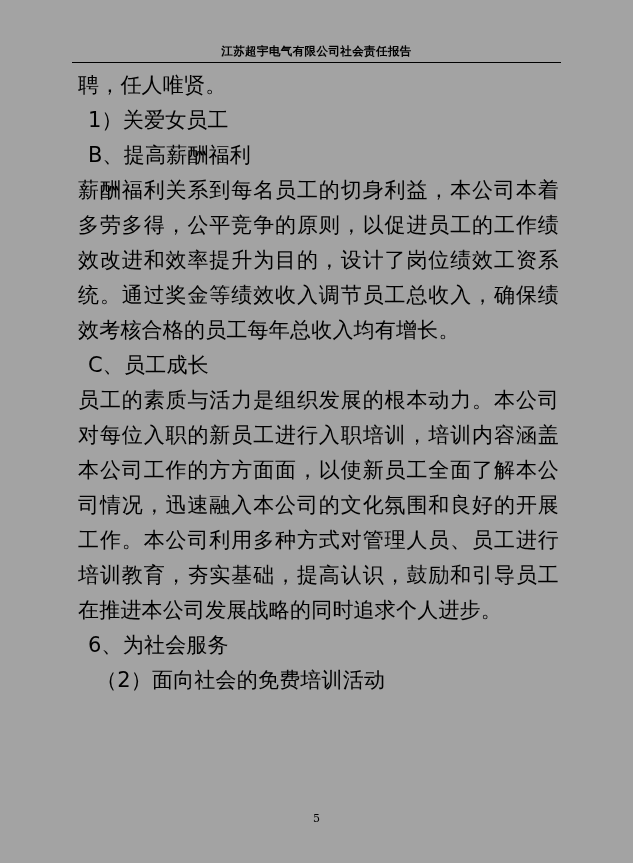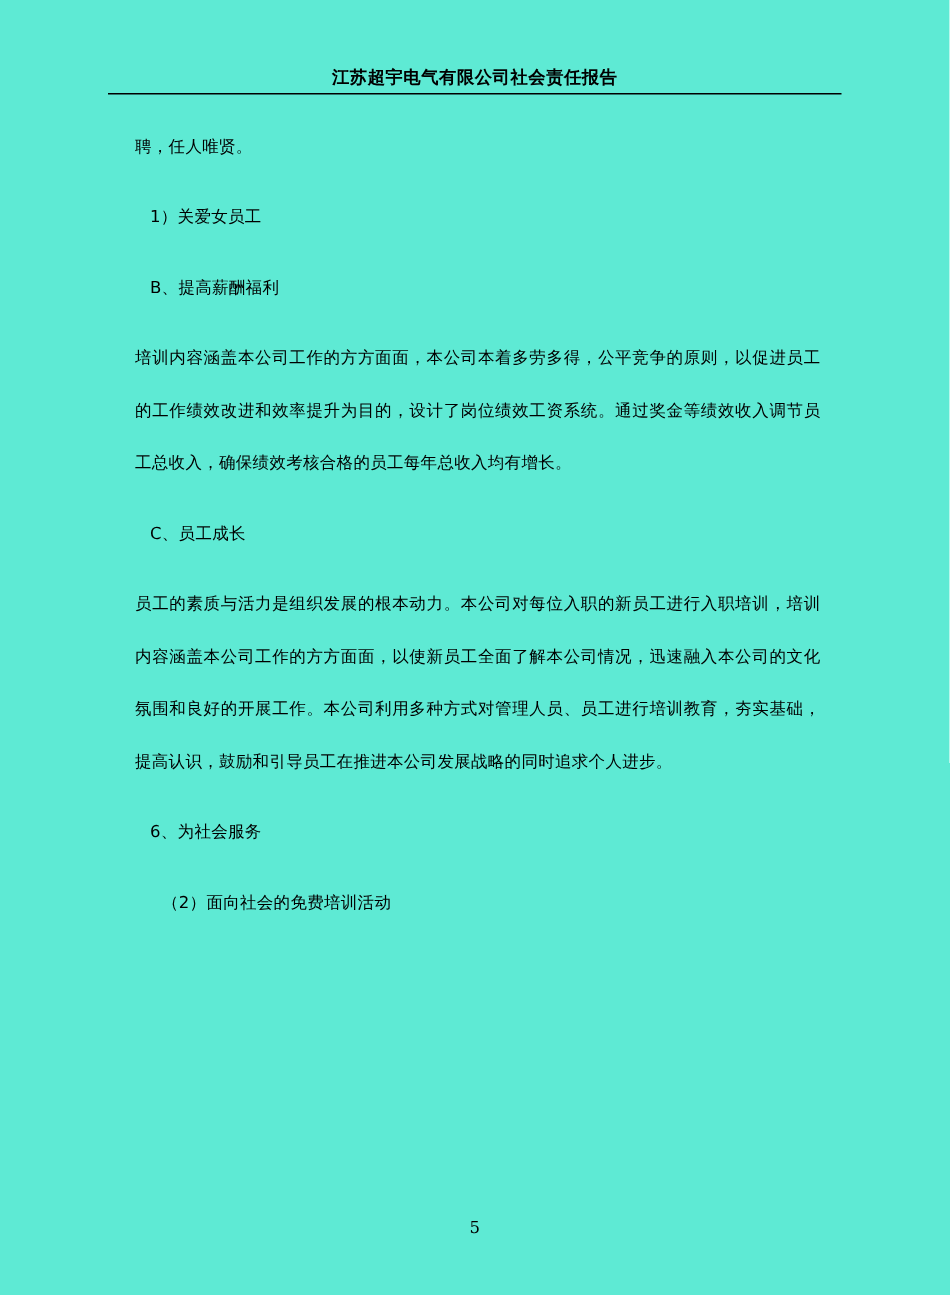--- a/index.html
+++ b/index.html
@@ -10,21 +10,21 @@
   body {
     width: 633px;
     height: 863px;
     font-family: "DejaVu Sans", "Liberation Sans", sans-serif;
     color: #000000;
   }
   .page {
     position: relative;
     width: 633px;
     height: 863px;
-    background: #5eead4;
+    background: #a3a3a3;
     box-sizing: border-box;
     padding: 0;
     overflow: hidden;
   }
   .header {
     position: absolute;
     left: 72px;
     right: 72px;
     top: 44px;
     text-align: center;
@@ -41,25 +41,25 @@
     top: 62px;
     border-bottom: 1px solid #000;
   }
   .content {
     position: absolute;
     left: 78px;
     right: 74px;
     top: 68px;
   }
   .para {
-    font-size: 11px;
+    font-size: 21px;
     line-height: 35px;
     text-align: justify;
     text-justify: inter-ideograph;
-    margin: 12px;
+    margin: 0;
     letter-spacing: 0.2px;
   }
   .indent-1 {
     text-indent: 0;
   }
   .indent-half {
     padding-left: 10px;
   }
   .indent-full {
     padding-left: 18px;
@@ -80,21 +80,21 @@
 
 <div class="page">
 
   <div class="header">江苏超宇电气有限公司社会责任报告</div>
   <div class="header-rule"></div>
 
   <div class="content">
     <p class="para indent-1">聘，任人唯贤。</p>
     <p class="para indent-half">1）关爱女员工</p>
     <p class="para indent-half">B、提高薪酬福利</p>
-    <p class="para indent-1">培训内容涵盖本公司工作的方方面面，本公司本着多劳多得，公平竞争的原则，以促进员工的工作绩效改进和效率提升为目的，设计了岗位绩效工资系统。通过奖金等绩效收入调节员工总收入，确保绩效考核合格的员工每年总收入均有增长。</p>
+    <p class="para indent-1">薪酬福利关系到每名员工的切身利益，本公司本着多劳多得，公平竞争的原则，以促进员工的工作绩效改进和效率提升为目的，设计了岗位绩效工资系统。通过奖金等绩效收入调节员工总收入，确保绩效考核合格的员工每年总收入均有增长。</p>
     <p class="para indent-half">C、员工成长</p>
     <p class="para indent-1">员工的素质与活力是组织发展的根本动力。本公司对每位入职的新员工进行入职培训，培训内容涵盖本公司工作的方方面面，以使新员工全面了解本公司情况，迅速融入本公司的文化氛围和良好的开展工作。本公司利用多种方式对管理人员、员工进行培训教育，夯实基础，提高认识，鼓励和引导员工在推进本公司发展战略的同时追求个人进步。</p>
     <p class="para indent-half">6、为社会服务</p>
     <p class="para indent-full">（2）面向社会的免费培训活动</p>
   </div>
 
   <div class="footer">5</div>
 
 </div>
 

